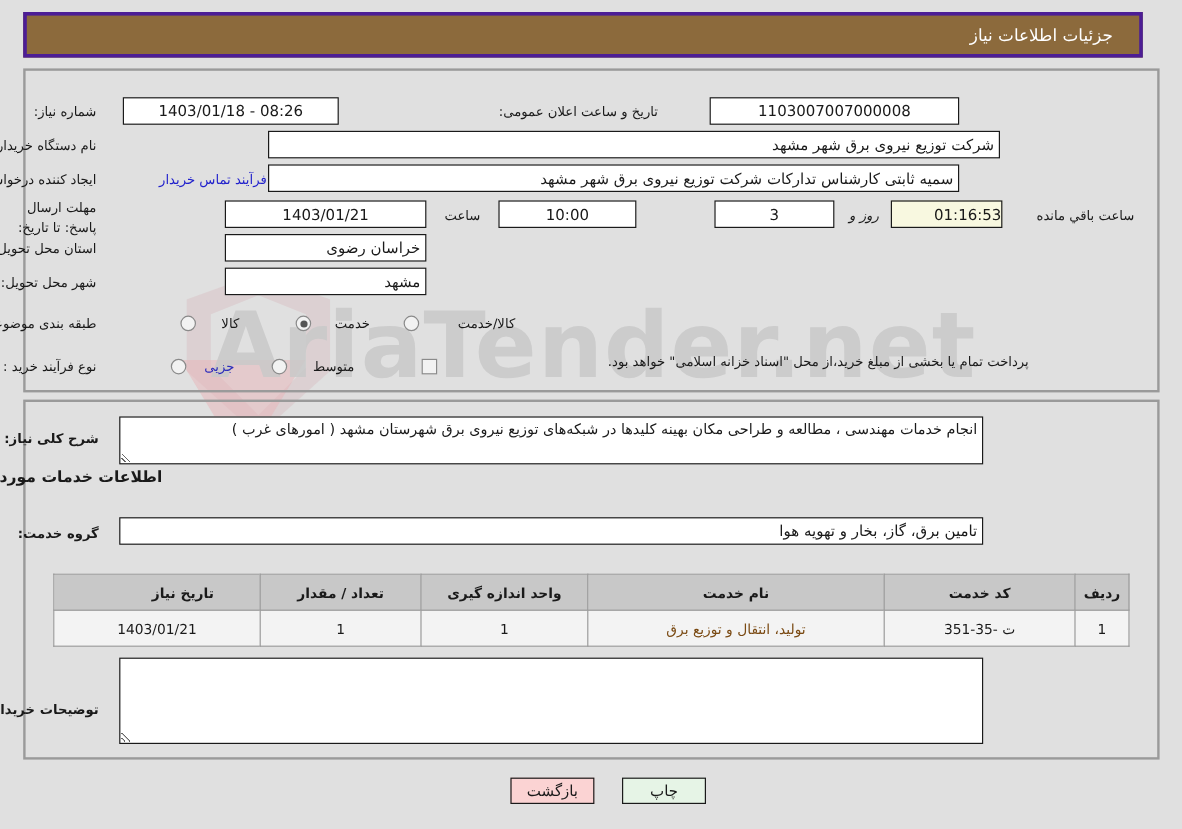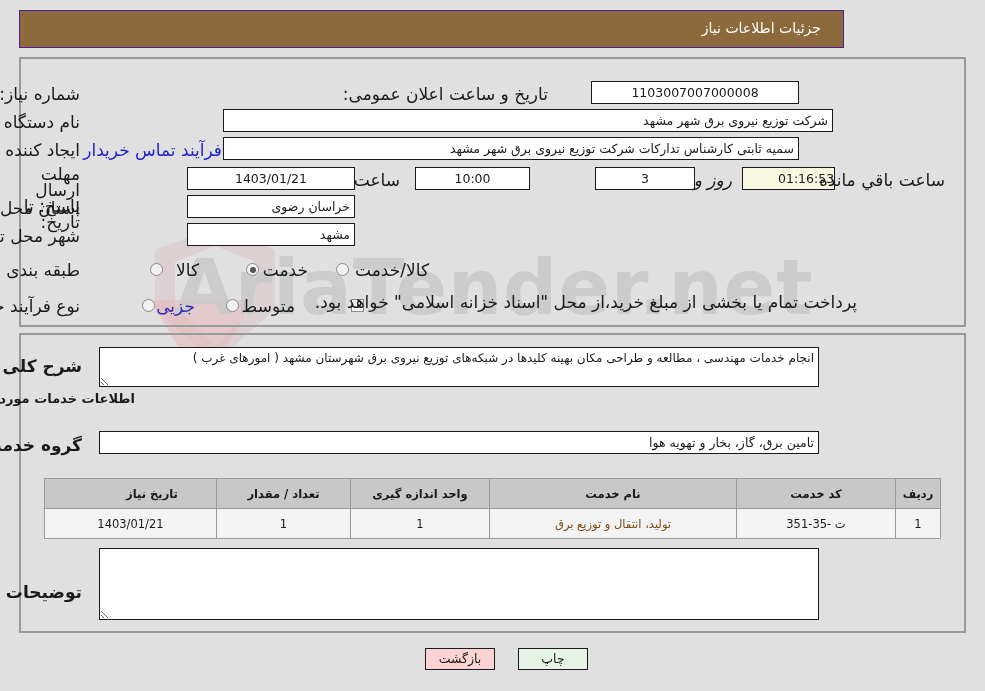--- a/index.html
+++ b/index.html
@@ -66,24 +66,24 @@
     border-right: 52px solid transparent;
     border-top: 86px solid #e8b4b8;
     opacity: .5;
   }
 
   
   .title-bar {
     position: absolute;
     left: 19px;
     top: 10px;
-    width: 825px;
+    width: 933px;
     height: 38px;
     background: #8c6a3c;
-    border: 1px solid #4c1d95;
+    border: 3px solid #4c1d95;
     box-sizing: border-box;
     z-index: 2;
   }
   .title-bar span {
     position: absolute;
     right: 22px;
     top: 9px;
     color: #ffffff;
     font-size: 14px;
     white-space: nowrap;
@@ -96,21 +96,21 @@
     background: transparent;
     box-sizing: border-box;
     z-index: 1;
   }
   #panel-top   { left: 19px; top: 57px;  width: 947px; height: 270px; }
   #panel-mid   { left: 19px; top: 333px; width: 947px; height: 300px; }
 
   
   .lbl {
     position: absolute;
-    font-size: 17px;
+    font-size: 11px;
     color: #1a1a1a;
     white-space: nowrap;
     z-index: 3;
     line-height: 16px;
   }
   .lbl.b { font-weight: bold; }
   .lbl.blue { color: #2b2bbb; margin-left: 16px; }
   .lbl.link { color: #2222cc; cursor: pointer; }
 
   .fld {
@@ -237,20 +237,21 @@
     <span>جزئیات اطلاعات نیاز</span>
   </div>
 
   <div class="panel" id="panel-top"></div>
   <div class="panel" id="panel-mid"></div>
 
   <div class="lbl" style="right:905px; top:86px;">شماره نیاز:</div>
   <div class="fld center num" style="right:186px; top:81px; width:208px;">1103007007000008</div>
 
   <div class="lbl" style="right:437px; top:86px;">تاریخ و ساعت اعلان عمومی:</div>
+  <div class="fld center num" style="right:703px; top:81px; width:180px;">1403/01/18 - 08:26</div>
 
   <div class="lbl" style="right:905px; top:114px;">نام دستگاه خریدار:</div>
   <div class="fld" style="right:152px; top:109px; width:610px;">شرکت توزیع نیروی برق شهر مشهد</div>
 
   <div class="lbl" style="right:905px; top:142px;">ایجاد کننده درخواست:</div>
   <div class="fld" style="right:186px; top:137px; width:576px;">سمیه ثابتی کارشناس تدارکات شرکت توزیع نیروی برق شهر مشهد</div>
   <div class="lbl link" style="right:763px; top:142px;">فرآیند تماس خریدار</div>
 
   <div class="lbl" style="right:905px; top:166px; width:72px; white-space:normal; text-align:right;">مهلت ارسال پاسخ: تا تاریخ:</div>
   <div class="fld center num" style="right:630px; top:167px; width:168px;">1403/01/21</div>

